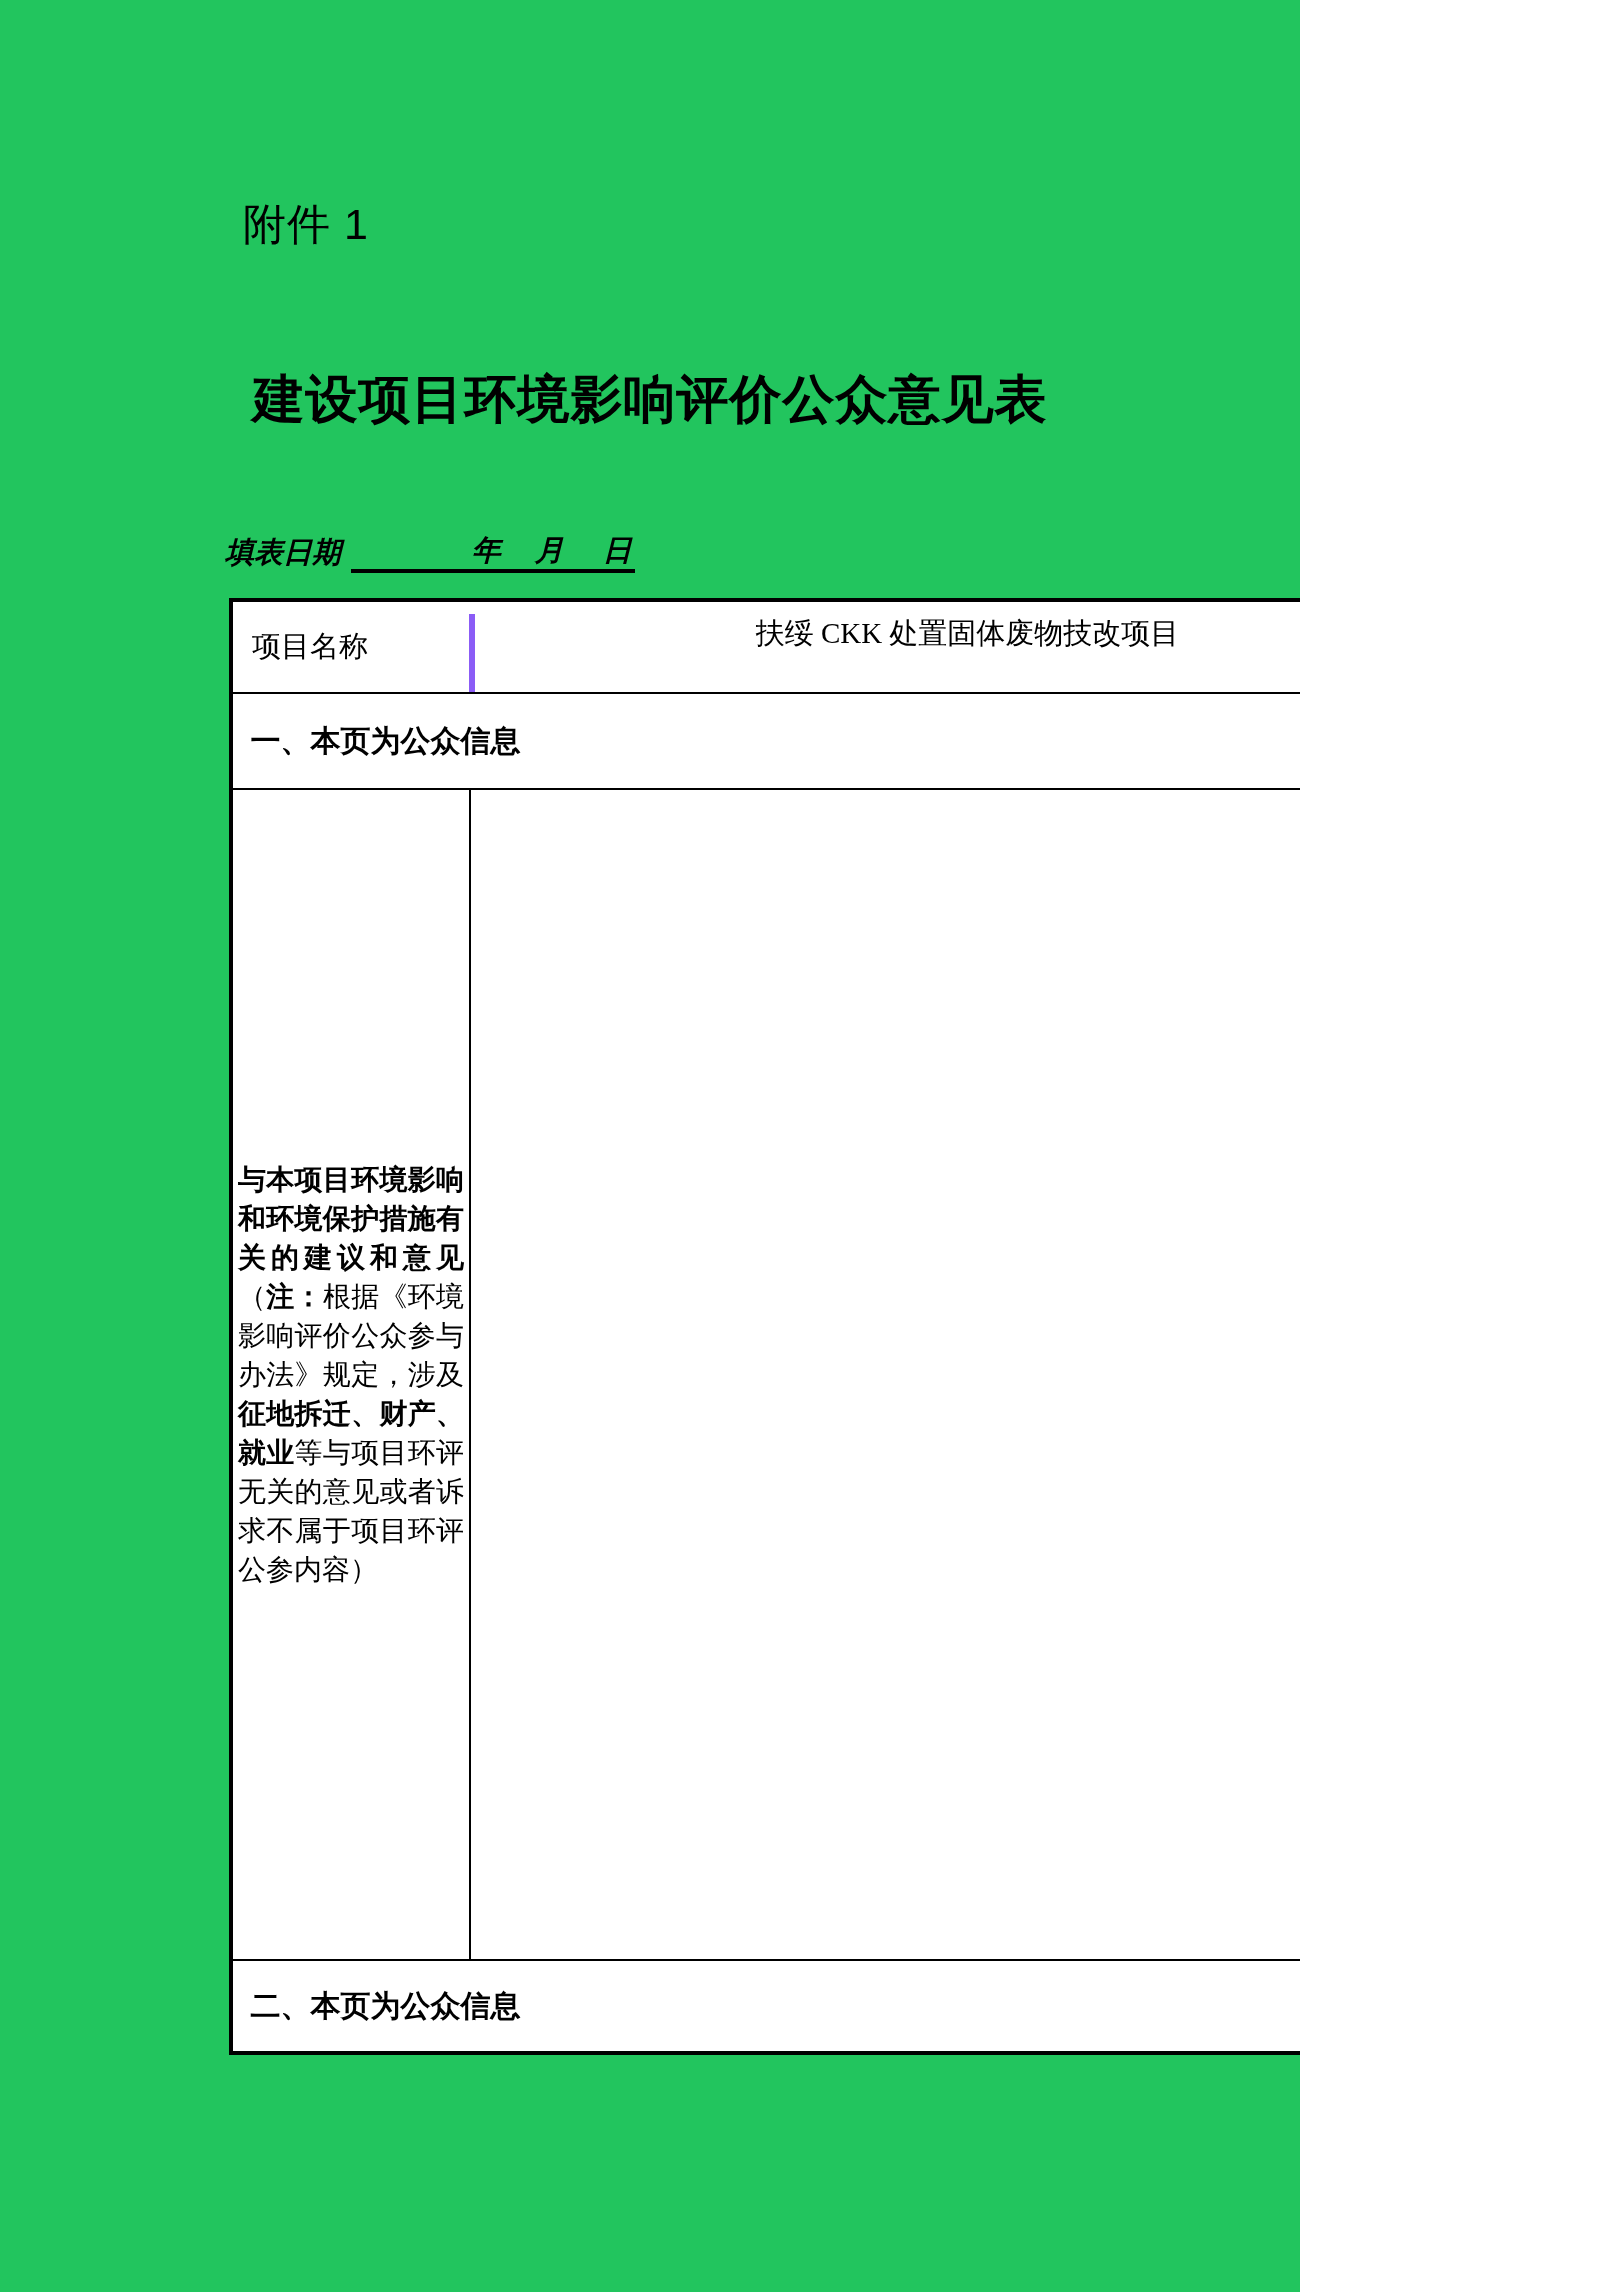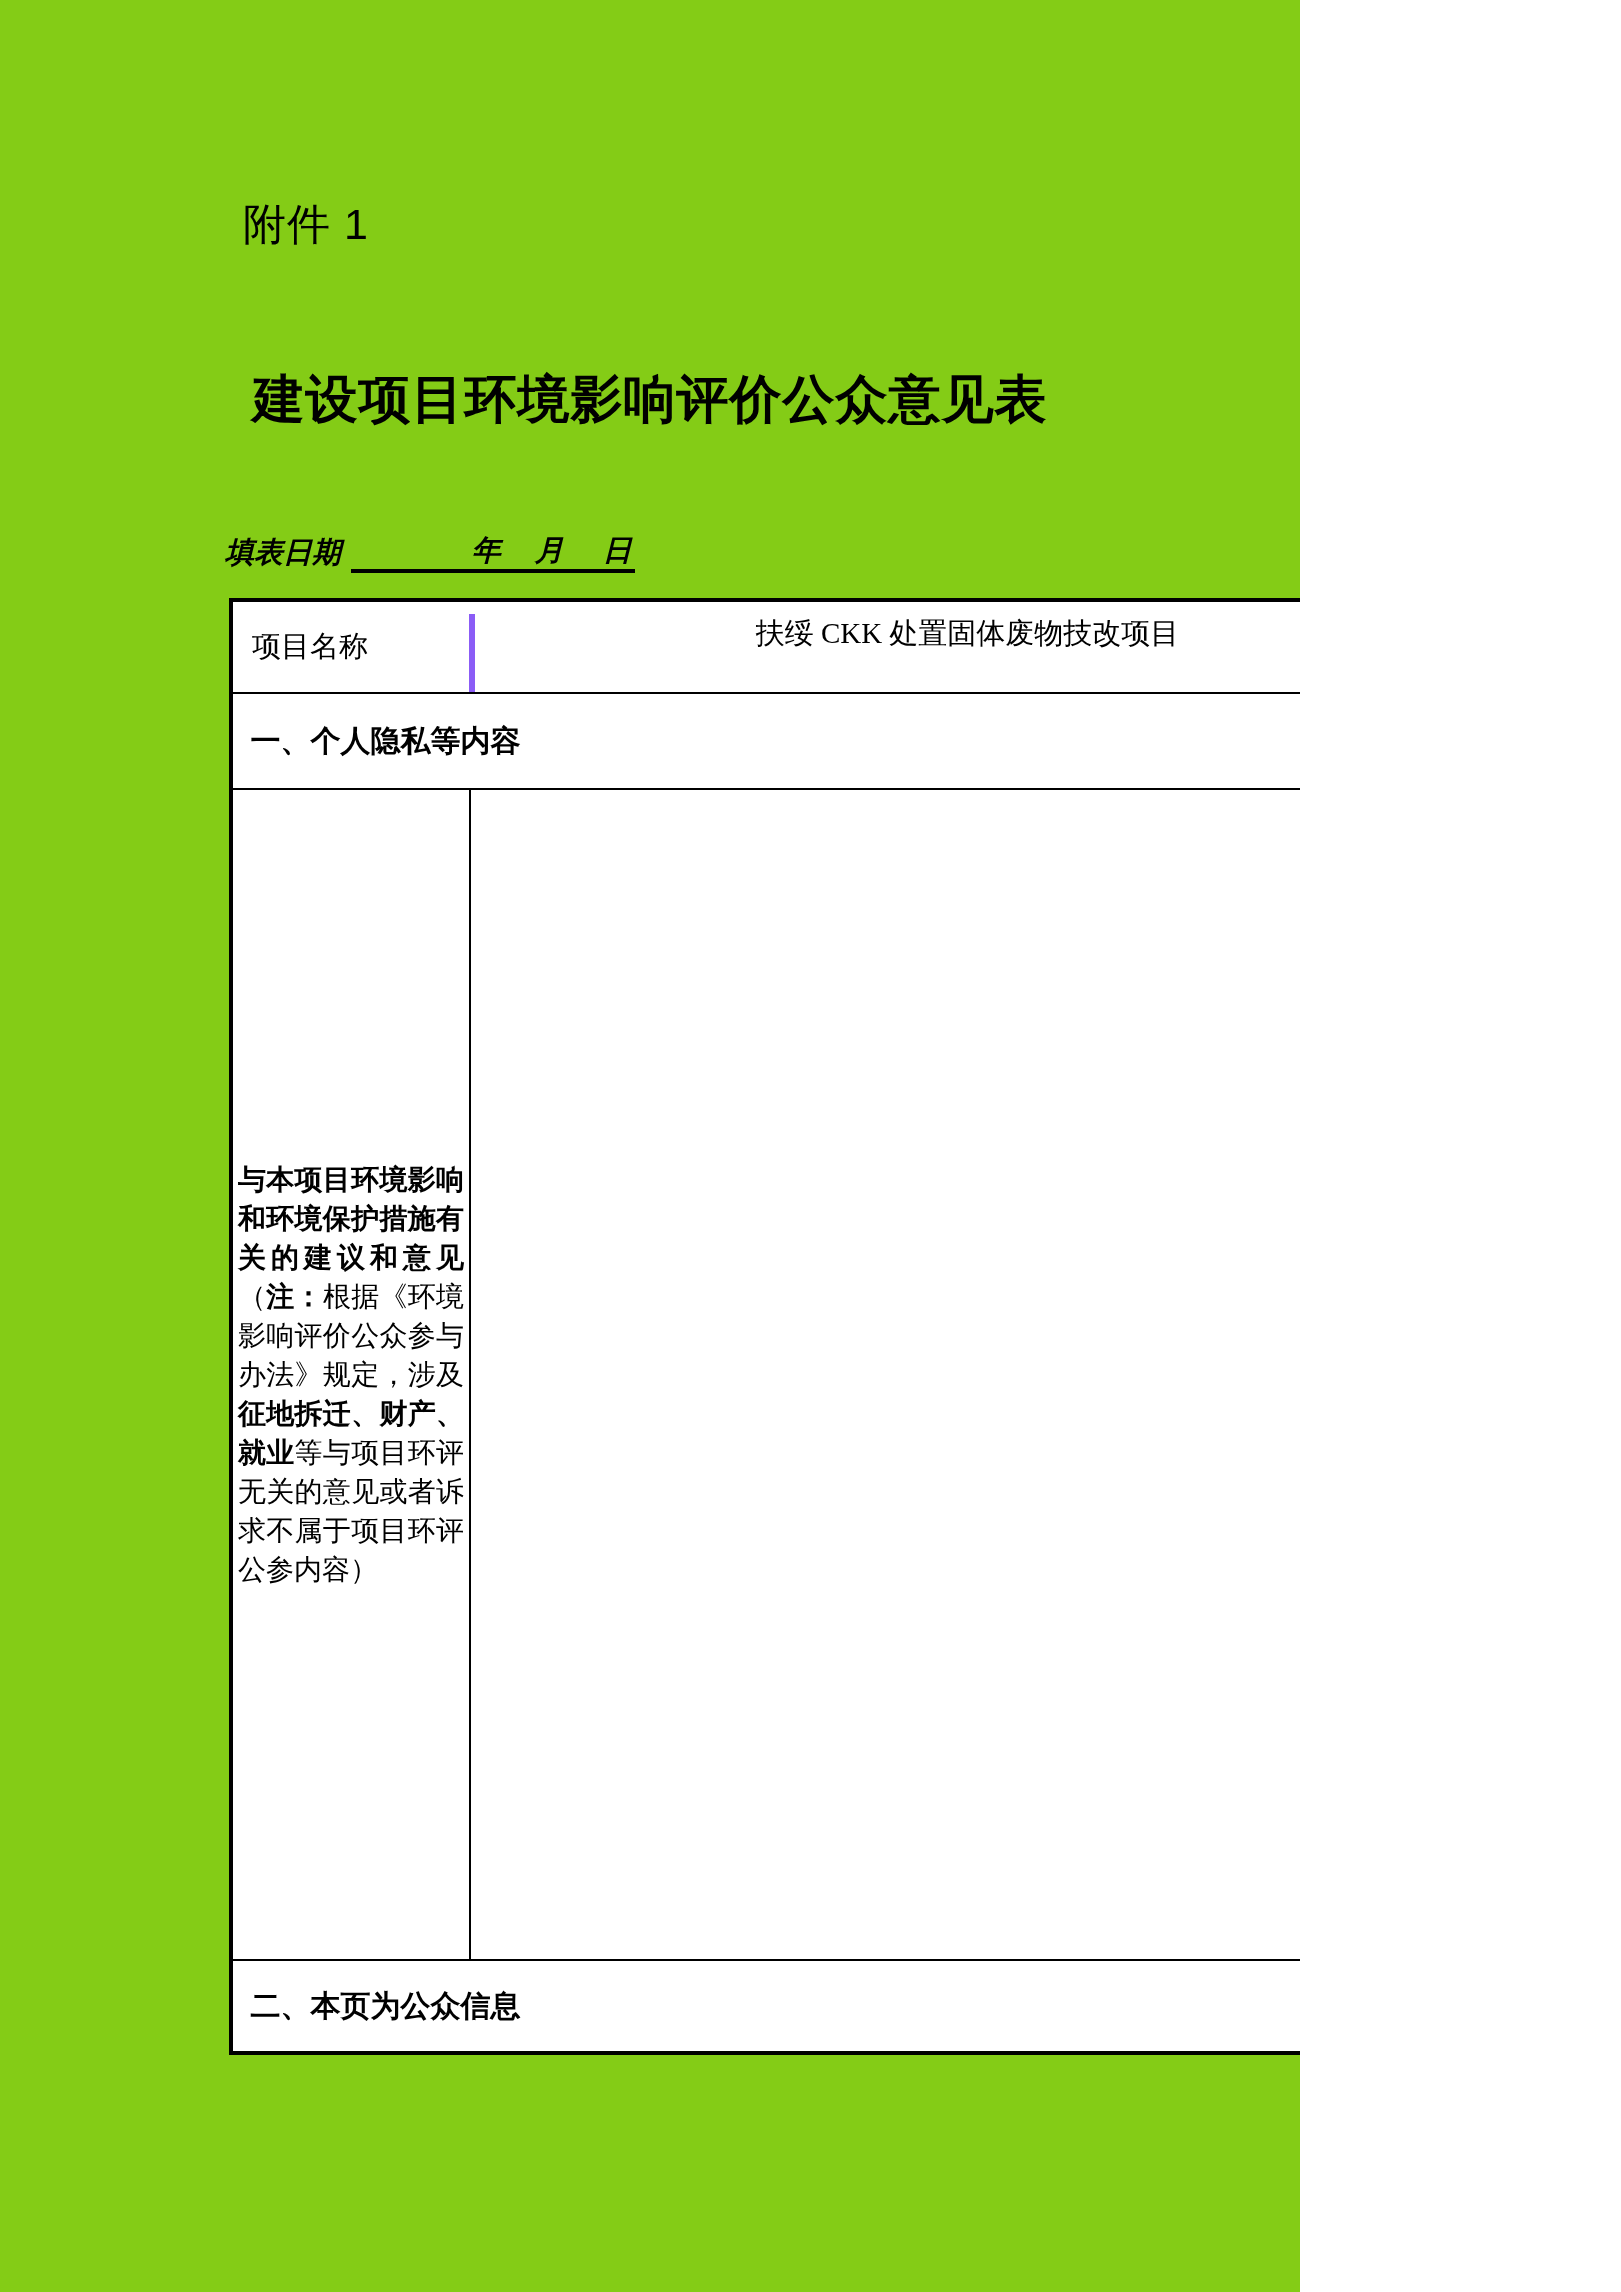--- a/index.html
+++ b/index.html
@@ -2,21 +2,21 @@
 <html><head>
 <meta charset="utf-8">
 <style>
   * { margin: 0; padding: 0; box-sizing: border-box; }
   html, body { background: #ffffff; }
 
   .page {
     position: relative;
     width: 1300px;
     height: 2293px;
-    background: #84cc16;
+    background: #22c55e;
     color: #000000;
     font-family: "Liberation Serif", "DejaVu Serif", serif;
     overflow: hidden;
   }
 
   .hei { font-family: "Liberation Sans", "DejaVu Sans", sans-serif; }
 
   
   .attachment-label {
     position: absolute;
@@ -161,21 +161,21 @@
 
     <div class="cell cell-project-label">
       <span>项目名称</span>
     </div>
 
     <div class="cell cell-project-value">
       <span>扶绥 CKK 处置固体废物技改项目</span>
     </div>
 
     <div class="cell cell-section cell-section-1 hei">
-      <span>一、个人隐私等内容</span>
+      <span>一、本页为公众信息</span>
     </div>
 
     <div class="cell cell-opinion-label">
       <div class="opinion-label-text"><span class="seg-bold">与本项目环境影响和环境保护措施有关的建议和意见</span><span>（</span><span class="seg-bold">注：</span><span>根据《环境影响评价公众参与办法》规定，涉及</span><span class="seg-bold">征地拆迁、财产、就业</span><span>等与项目环评无关的意见或者诉求不属于项目环评公参内容）</span></div>
     </div>
 
     <div class="cell cell-opinion-body">
       <div class="opinion-content-area"></div>
     </div>
 

